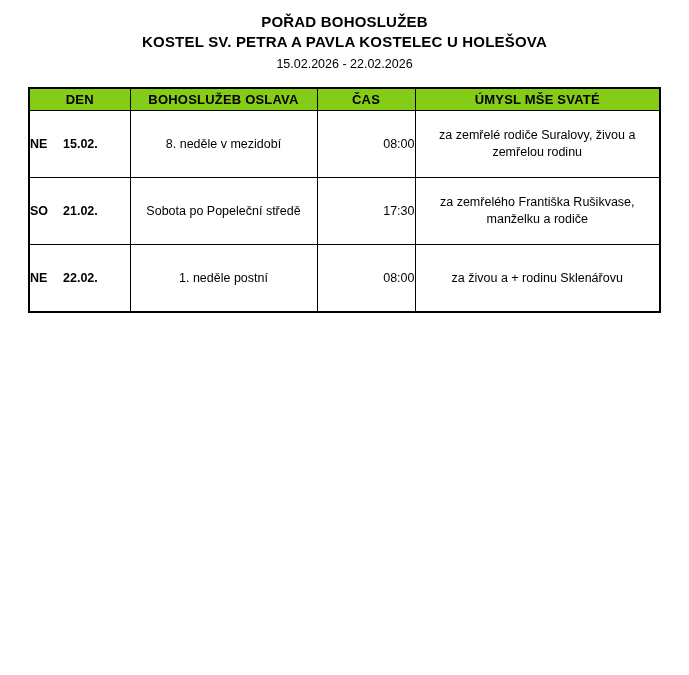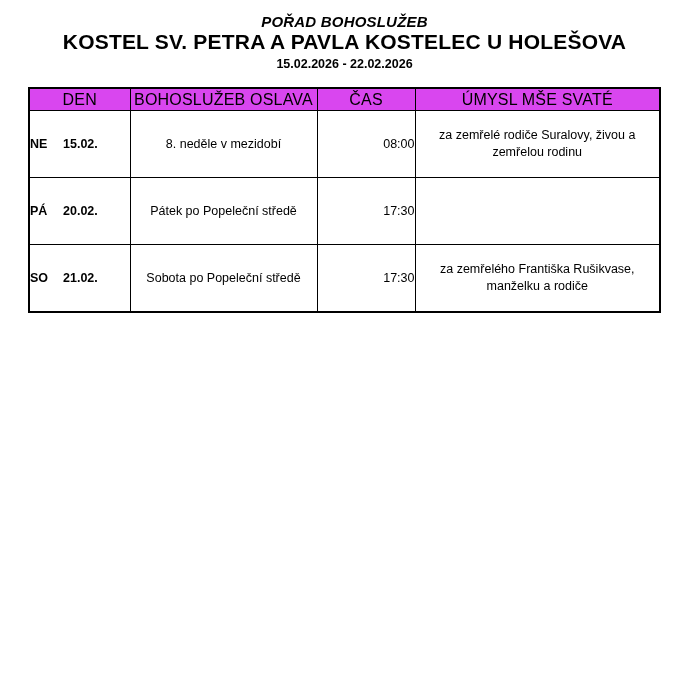--- a/index.html
+++ b/index.html
@@ -22,53 +22,52 @@
   }
   .header {
     text-align: center;
     padding-top: 12px;
   }
   .title-line1 {
     font-size: 15px;
     font-weight: bold;
     letter-spacing: 0.2px;
     line-height: 20px;
-    font-style: italic;
   }
   .title-line2 {
-    font-size: 21px;
+    font-size: 15px;
     font-weight: bold;
     letter-spacing: 0.2px;
     line-height: 20px;
   }
   .date-range {
     font-size: 12.5px;
-    font-weight: bold;
+    font-weight: normal;
     line-height: 20px;
     margin-top: 2px;
   }
   .table-wrap {
     margin: 13px auto 0 auto;
     width: 633px;
   }
   table.schedule {
     border-collapse: collapse;
     width: 633px;
     table-layout: fixed;
     border: 2px solid #000;
   }
   table.schedule th,
   table.schedule td {
     border: 1px solid #000000;
     padding: 0;
   }
   table.schedule thead th {
-    background: #d946ef;
-    font-size: 16px;
-    font-weight: normal;
+    background: #84cc16;
+    font-size: 13px;
+    font-weight: bold;
     text-align: center;
     height: 21px;
     line-height: 21px;
     letter-spacing: 0.2px;
   }
   .col-den { width: 101px; }
   .col-osl { width: 187px; }
   .col-cas { width: 98px; }
   .col-ums { width: 245px; }
 
@@ -137,31 +136,31 @@
         <tr>
           <td class="cell-den">
             <span class="day-name">NE</span><span class="day-date">15.02.</span>
           </td>
           <td class="cell-osl">8. neděle v mezidobí</td>
           <td class="cell-cas">08:00</td>
           <td class="cell-ums">za zemřelé rodiče Suralovy, živou a zemřelou rodinu</td>
         </tr>
         <tr>
           <td class="cell-den">
-            <span class="day-name">PÁ</span><span class="day-date">20.02.</span>
-          </td>
-          <td class="cell-osl">Pátek po Popeleční středě</td>
-          <td class="cell-cas">17:30</td>
-          <td class="cell-ums"></td>
-        </tr>
-        <tr>
-          <td class="cell-den">
             <span class="day-name">SO</span><span class="day-date">21.02.</span>
           </td>
           <td class="cell-osl">Sobota po Popeleční středě</td>
           <td class="cell-cas">17:30</td>
           <td class="cell-ums">za zemřelého Františka Rušikvase, manželku a rodiče</td>
+        </tr>
+        <tr>
+          <td class="cell-den">
+            <span class="day-name">NE</span><span class="day-date">22.02.</span>
+          </td>
+          <td class="cell-osl">1. neděle postní</td>
+          <td class="cell-cas">08:00</td>
+          <td class="cell-ums">za živou a + rodinu Sklenářovu</td>
         </tr>
       </tbody>
     </table>
   </div>
 
 </div>
 
 </body></html>

